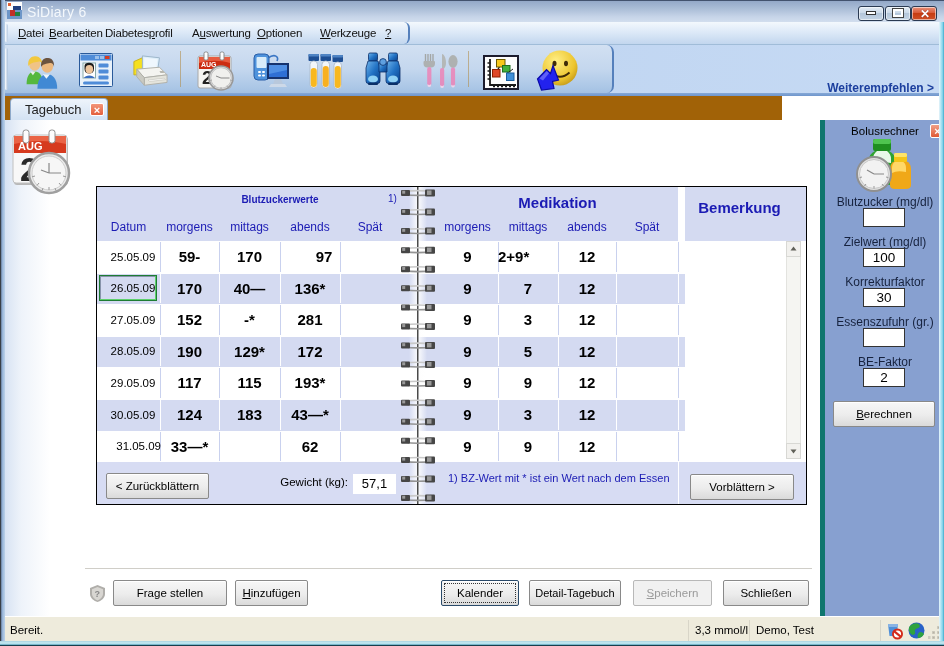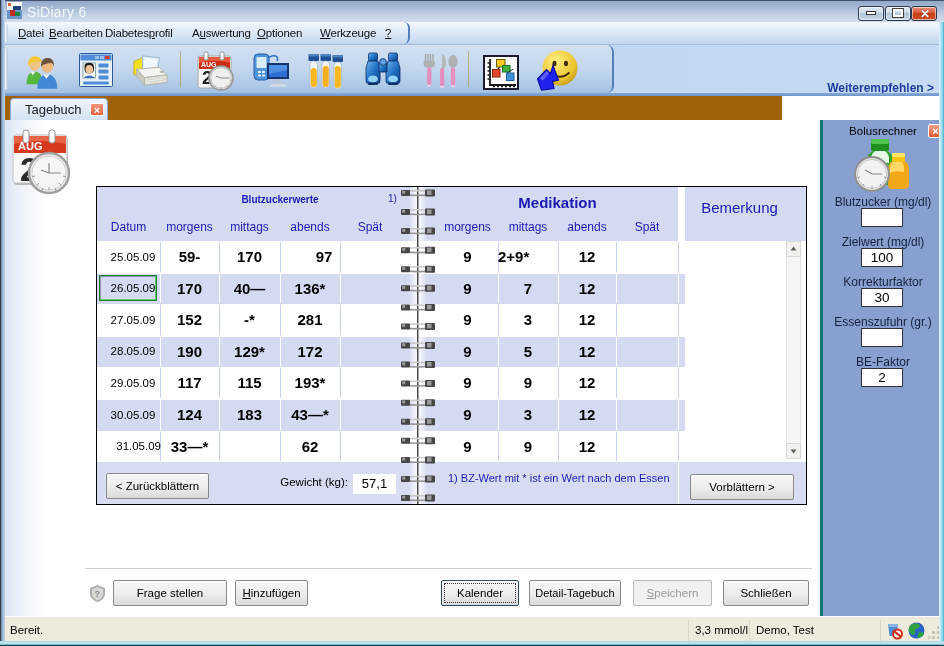--- a/index.html
+++ b/index.html
@@ -43,21 +43,21 @@
 #content{position:absolute;left:5px;top:120px;width:815px;height:496px;background:linear-gradient(90deg,#d8e3f3 0px,#eef3fa 16px,#ffffff 45px)}
 
 
 #diary{position:absolute;left:91px;top:66px;width:711px;height:319px;border:1px solid #000;background:#fff}
 .val{font-weight:bold;font-size:15px;color:#000}
 .dt{font-size:11.5px;color:#000}
 
 .btn{position:absolute;height:26px;border:1px solid #898989;border-radius:2px;background:linear-gradient(#f7f7f7 0%,#ececec 55%,#dadada 100%);font-size:11.5px;color:#000;text-align:center;box-shadow:inset 0 1px 0 #fff}
 .btn u{text-decoration:underline}
 
-#sidebar{position:absolute;left:820px;top:120px;width:120px;height:496px;background:#87a0d0;border-left:3px solid #0f766e}
+#sidebar{position:absolute;left:820px;top:120px;width:120px;height:496px;background:#87a0d0;border-left:5px solid #0f766e}
 #sidebar .lbl{position:absolute;width:120px;text-align:center;font-size:12px;color:#16223e}
 #sidebar .inp{position:absolute;left:38px;width:42px;height:19px;background:#fff;border:1px solid #333;text-align:center;font-size:13.5px;line-height:17px}
 #bolusx{position:absolute;left:105px;top:4px;width:15px;height:14px;background:linear-gradient(#f0a088,#e05a34);border:1px solid #fff;border-radius:2px;color:#fff;font-size:11px;font-weight:bold;text-align:center;line-height:13px}
 
 #statusbar{position:absolute;left:5px;top:616px;width:934px;height:25px;background:#eeebdc;border-top:1px solid #fff;font-size:11.5px;color:#000}
 </style>
 </head>
 <body>
 <div id="frame">
 
@@ -266,21 +266,21 @@
         <path d="M37 58 v3 M27 54 l-2 2.4 M47 54 l2 2.4 M23 47 l-3 .8 M51 47 l3 .8 M43 59 l1 2.6 M31 59 l-1 2.6"></path>
       </g>
     </svg>
     <div id="diary">
         <div class="abs" style="left:0;top:0;width:588px;height:54px;background:#d4daf1"></div>
 <div class="abs" style="left:588px;top:0;width:121px;height:54px;background:#d4daf1"></div>
 <div class="abs" style="left:581px;top:0;width:7px;height:54px;background:#fff"></div>
 <div class="abs" style="left:63px;top:7px;width:240px;text-align:center;font-weight:bold;font-size:10px;color:#1b1bb4">Blutzuckerwerte</div>
 <div class="abs" style="left:291px;top:6px;font-size:10px;color:#1b1bb4">1)</div>
 <div class="abs" style="left:340px;top:7px;width:241px;text-align:center;font-weight:bold;font-size:15px;color:#1b1bb4">Medikation</div>
-<div class="abs" style="left:582px;top:12px;width:121px;text-align:center;font-weight:normal;font-size:15px;color:#1b1bb4">Bemerkung</div>
+<div class="abs" style="left:582px;top:12px;width:121px;text-align:center;font-weight:bold;font-size:15px;color:#1b1bb4">Bemerkung</div>
 <div class="abs" style="left:0px;top:33px;width:63px;text-align:center;font-size:12px;color:#1b1bb4">Datum</div>
 <div class="abs" style="left:63px;top:33px;width:59px;text-align:center;font-size:12px;color:#1b1bb4">morgens</div>
 <div class="abs" style="left:122px;top:33px;width:61px;text-align:center;font-size:12px;color:#1b1bb4">mittags</div>
 <div class="abs" style="left:183px;top:33px;width:60px;text-align:center;font-size:12px;color:#1b1bb4">abends</div>
 <div class="abs" style="left:243px;top:33px;width:60px;text-align:center;font-size:12px;color:#1b1bb4">Spät</div>
 <div class="abs" style="left:340px;top:33px;width:61px;text-align:center;font-size:12px;color:#1b1bb4">morgens</div>
 <div class="abs" style="left:401px;top:33px;width:60px;text-align:center;font-size:12px;color:#1b1bb4">mittags</div>
 <div class="abs" style="left:461px;top:33px;width:58px;text-align:center;font-size:12px;color:#1b1bb4">abends</div>
 <div class="abs" style="left:519px;top:33px;width:62px;text-align:center;font-size:12px;color:#1b1bb4">Spät</div>
 <div class="abs" style="left:0;top:54px;width:588px;height:32px;background:#fff"></div>
@@ -602,20 +602,21 @@
     <div class="lbl" style="top:75px">Blutzucker (mg/dl)</div>
     <div class="inp" style="top:88px"></div>
     <div class="lbl" style="top:115px">Zielwert (mg/dl)</div>
     <div class="inp" style="top:128px">100</div>
     <div class="lbl" style="top:155px">Korrekturfaktor</div>
     <div class="inp" style="top:168px">30</div>
     <div class="lbl" style="top:195px">Essenszufuhr (gr.)</div>
     <div class="inp" style="top:208px"></div>
     <div class="lbl" style="top:235px">BE-Faktor</div>
     <div class="inp" style="top:248px">2</div>
+    <div class="btn" style="left:8px;top:281px;width:102px;line-height:24px"><u>B</u>erechnen</div>
   </div>
 
   <div id="statusbar">
     <div class="abs" style="left:5px;top:7px">Bereit.</div>
     <div class="abs" style="left:683px;top:3px;width:1px;height:22px;background:#d8d5c8"></div>
     <div class="abs" style="left:690px;top:7px">3,3 mmol/l</div>
     <div class="abs" style="left:744px;top:3px;width:1px;height:22px;background:#d8d5c8"></div>
     <div class="abs" style="left:751px;top:7px">Demo, Test</div>
     <div class="abs" style="left:875px;top:3px;width:1px;height:22px;background:#d8d5c8"></div>
     <svg class="abs" style="left:881px;top:6px" width="18" height="17" viewBox="0 0 18 17">

